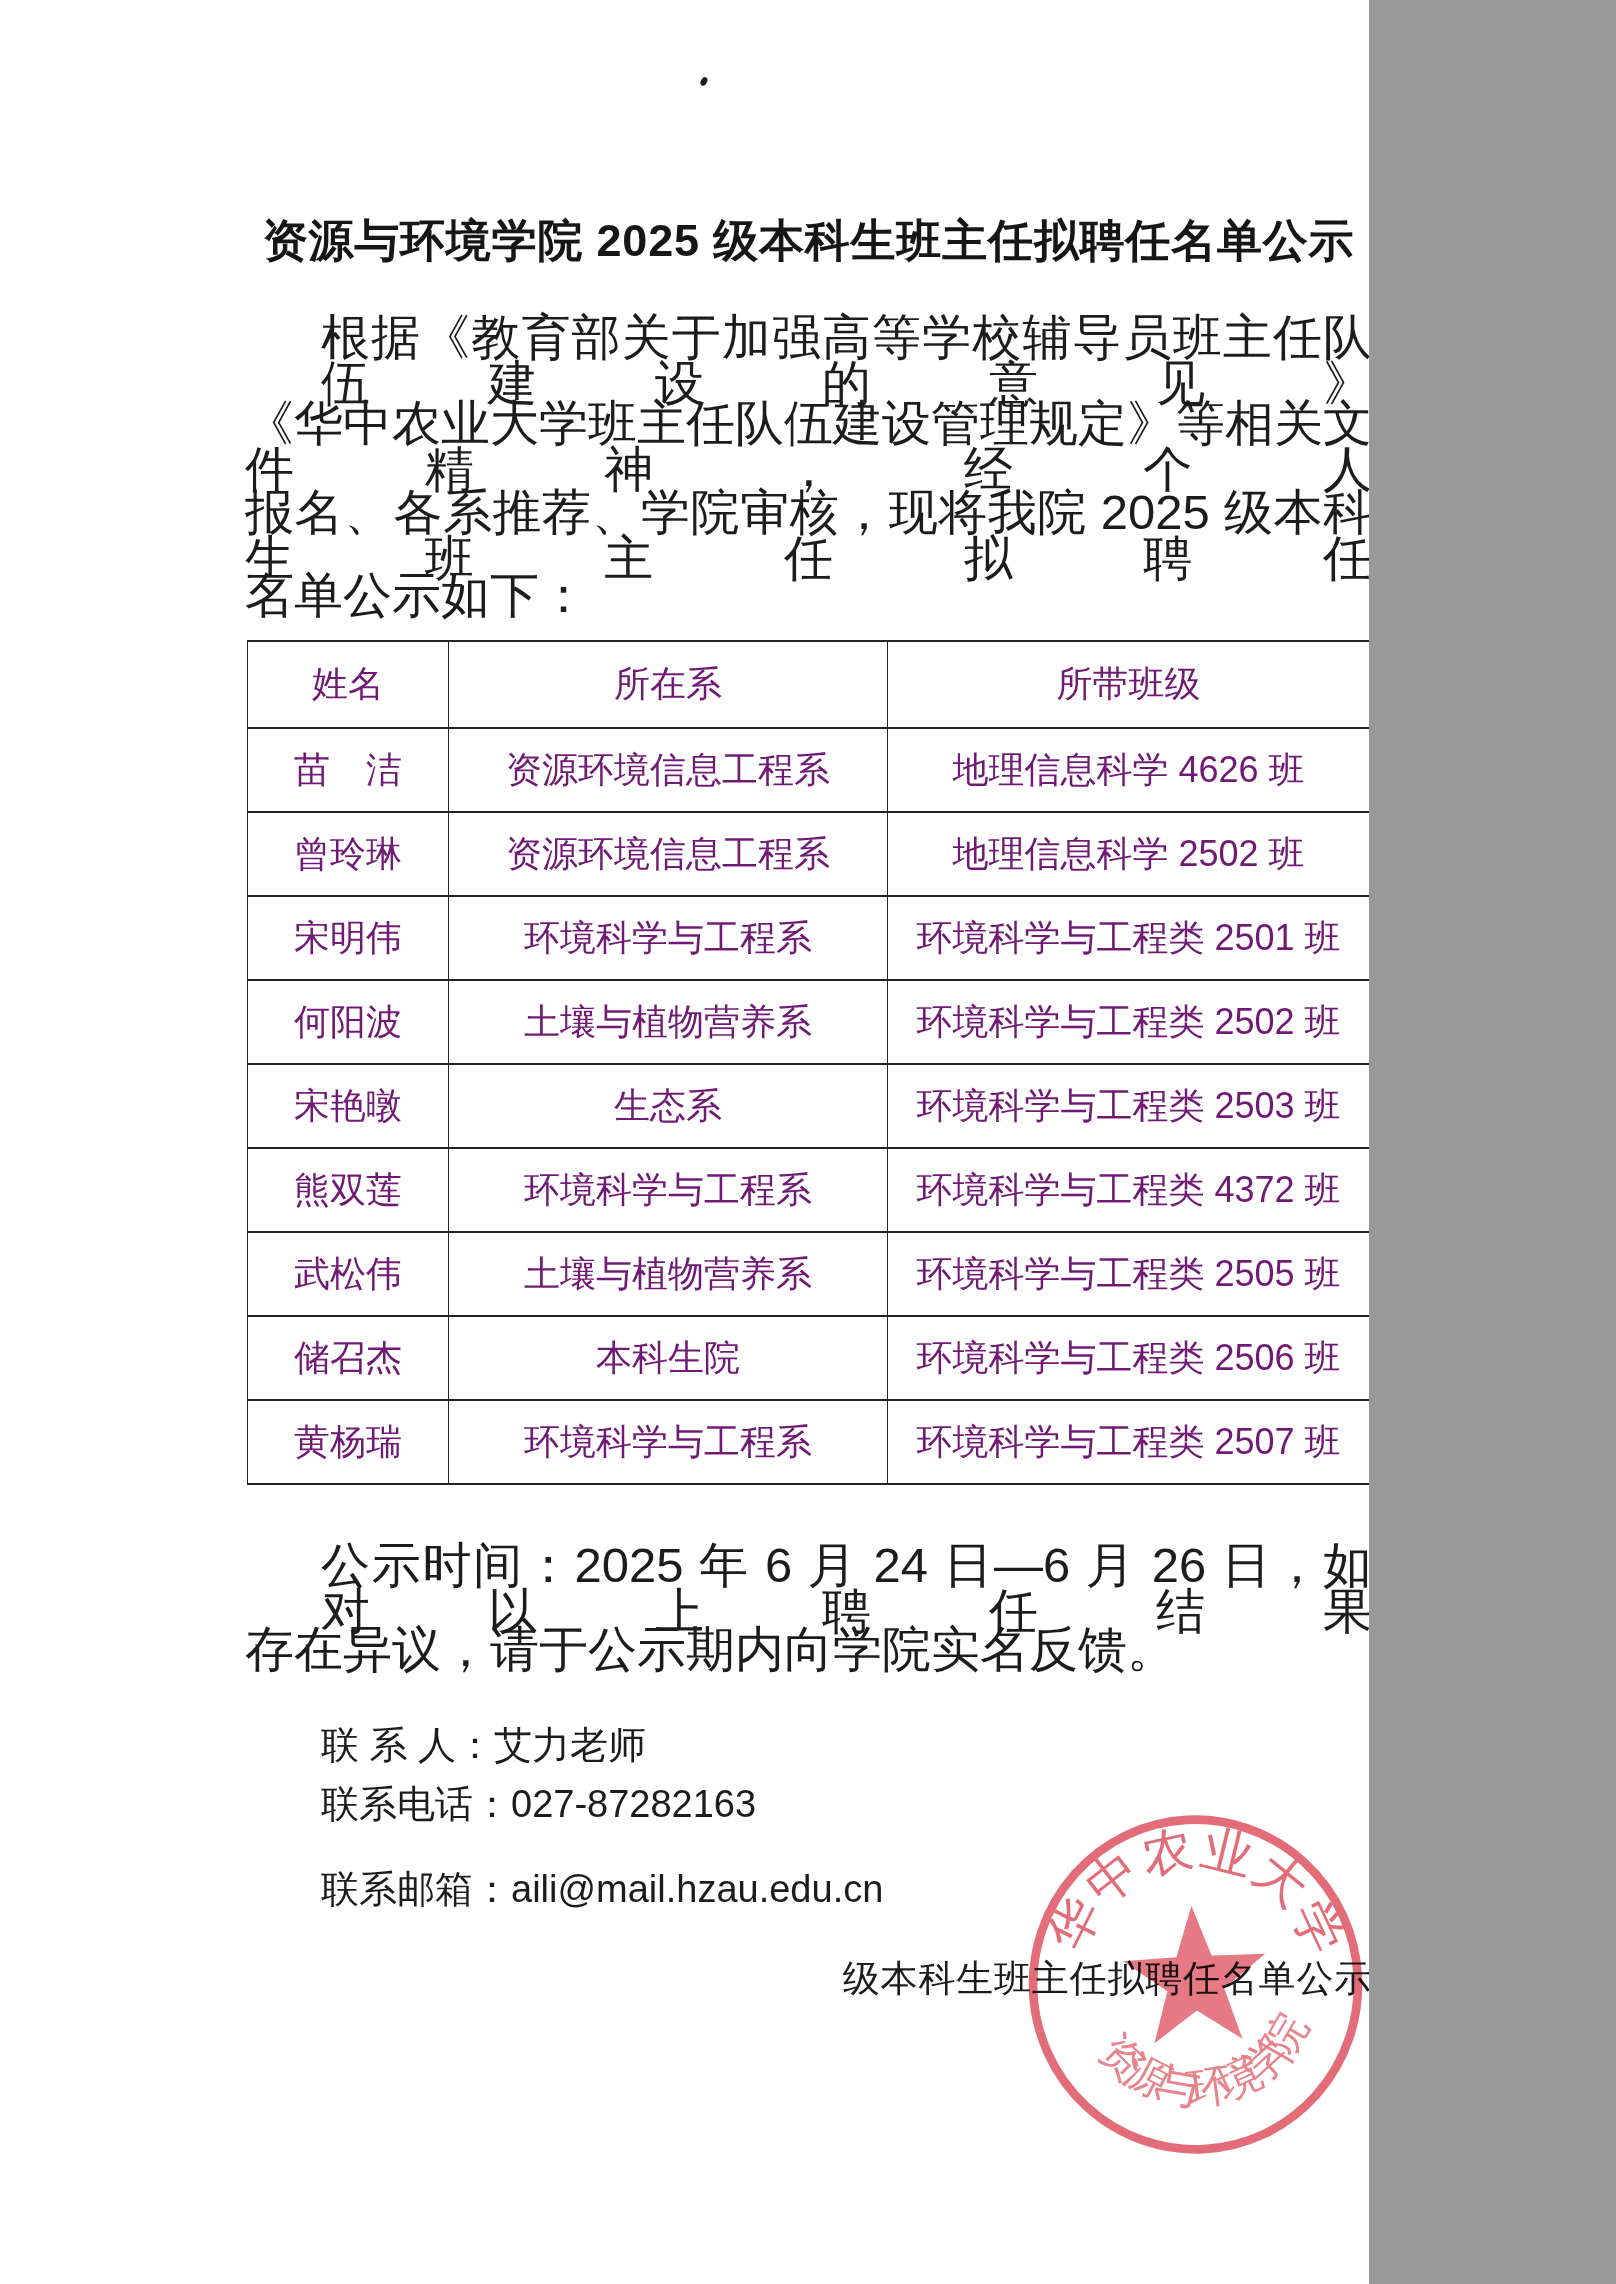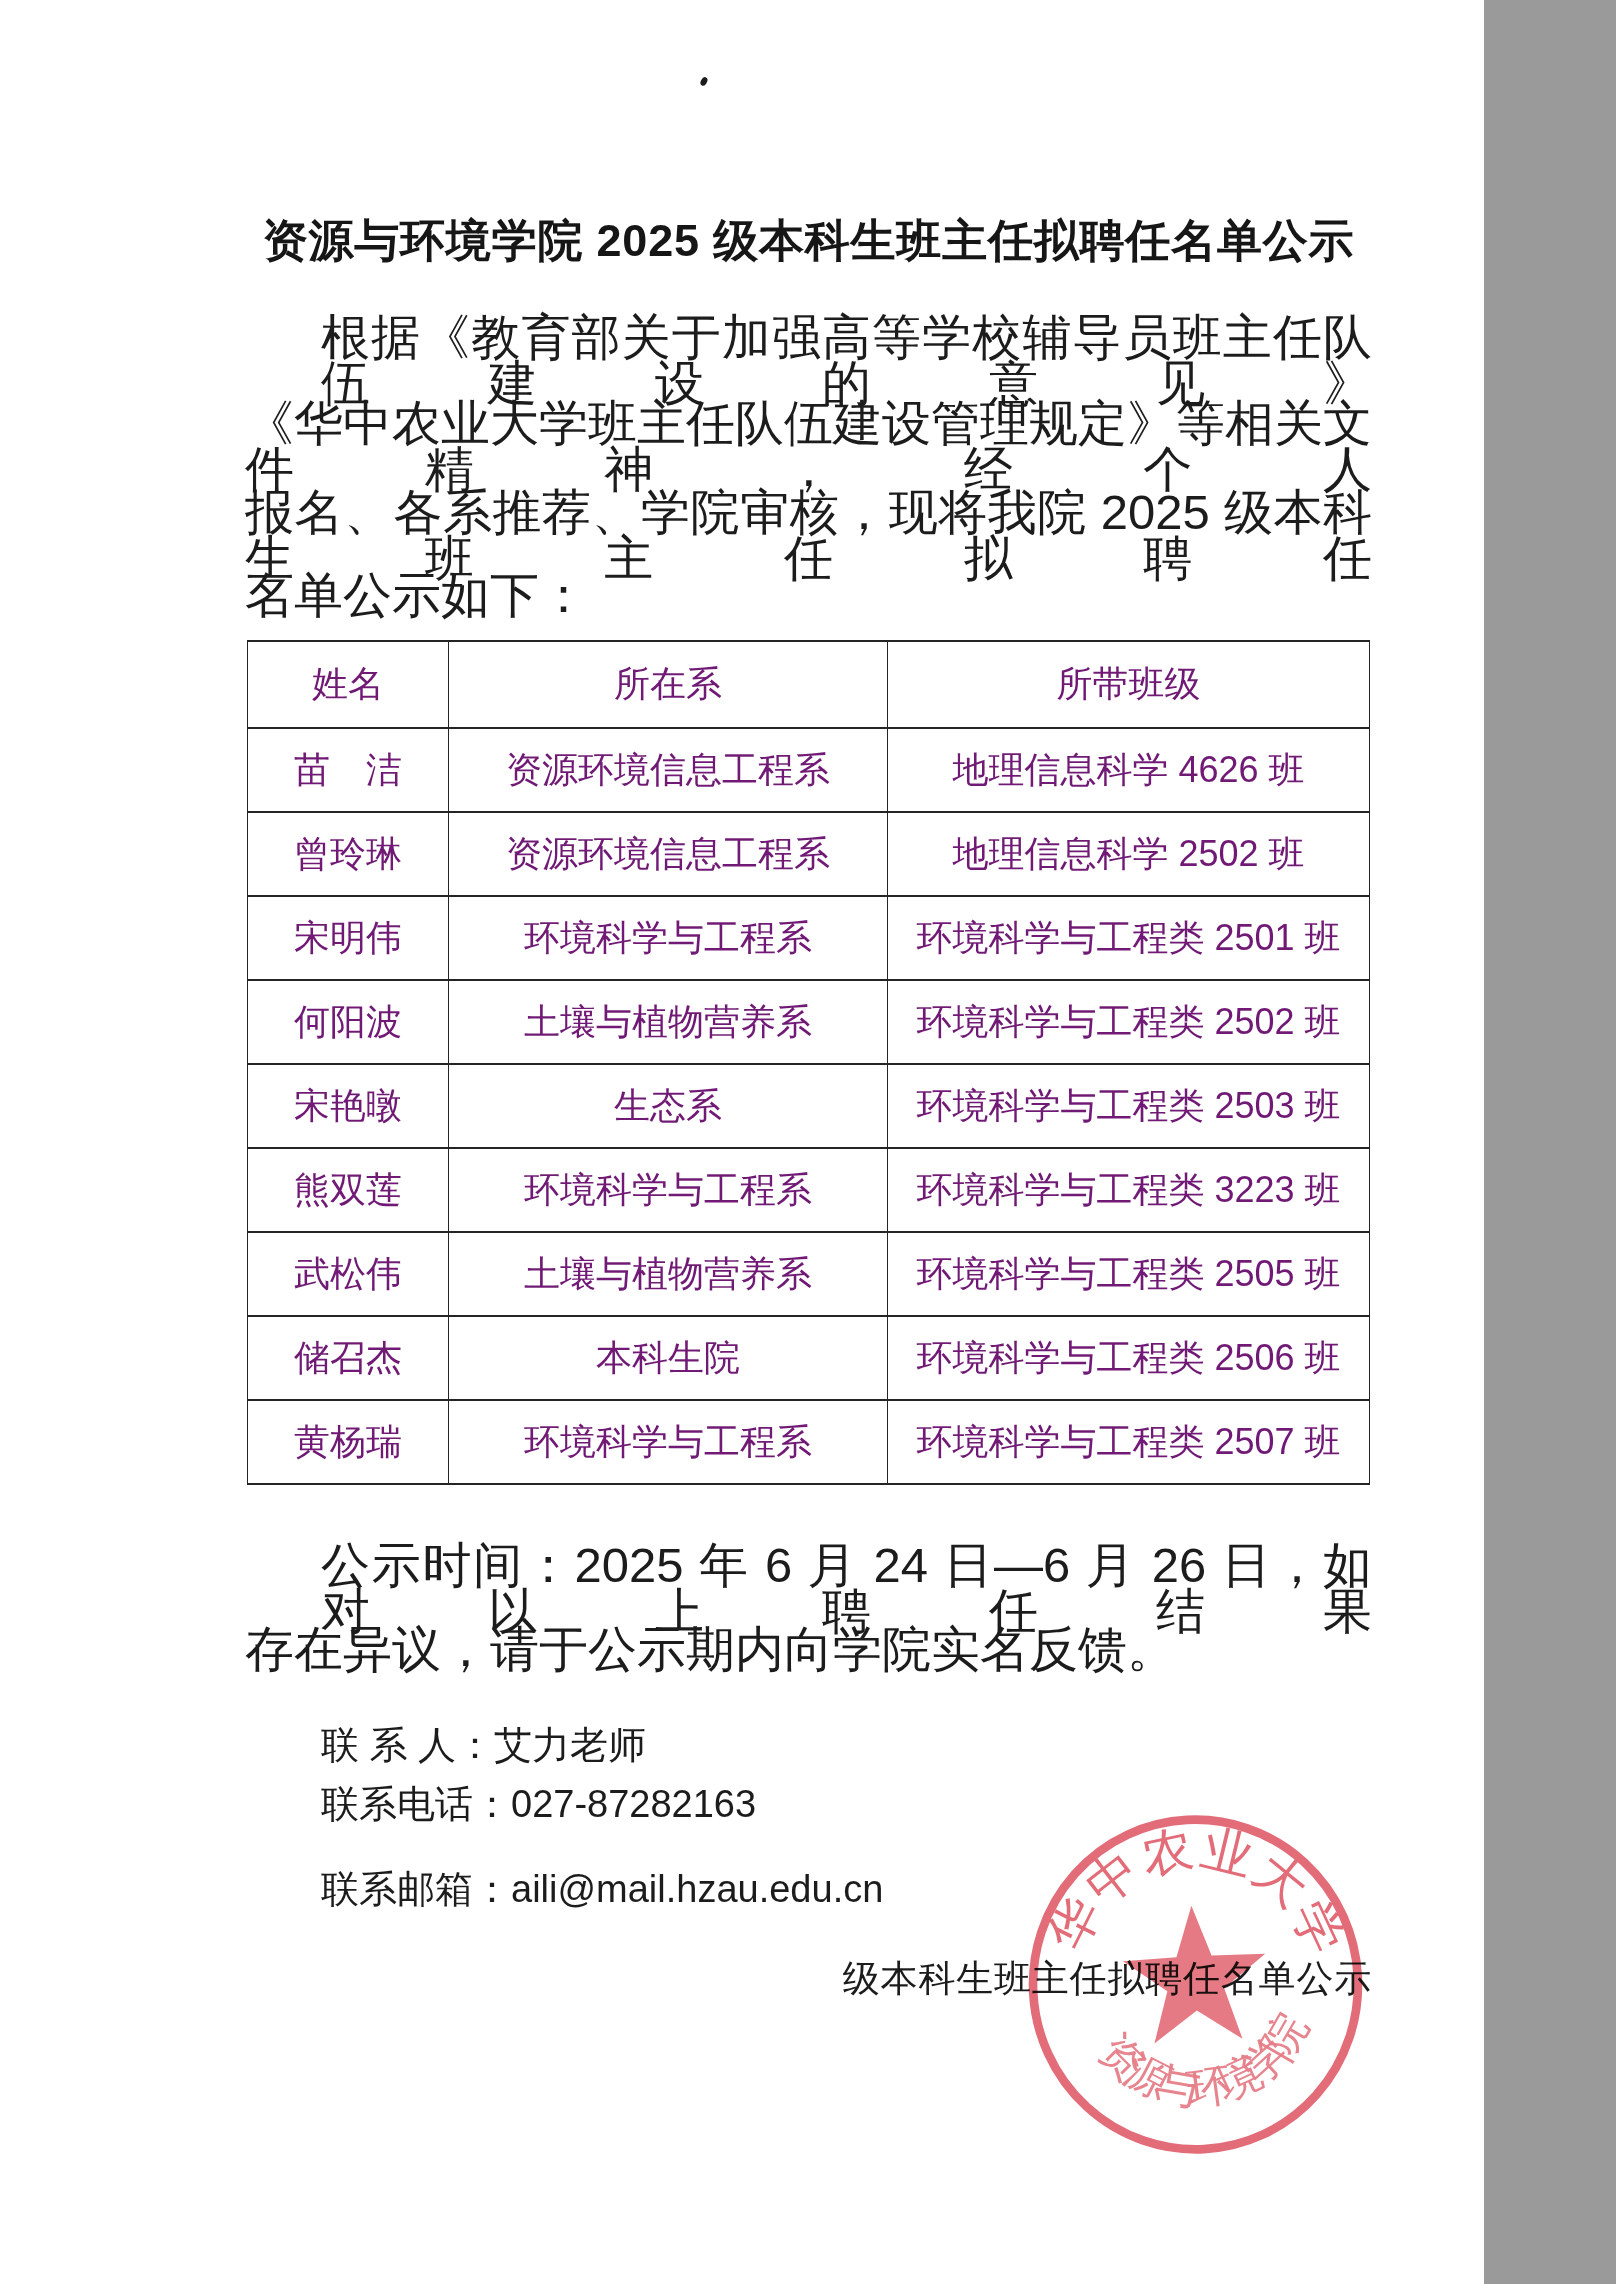--- a/index.html
+++ b/index.html
@@ -1,18 +1,18 @@
 <!DOCTYPE html>
 <html style="font-size:12.6px"><head>
 <meta charset="utf-8">
 <style>
   html,body{margin:0;padding:0;background:#9a9a9a;}
   .page{
     position:relative;
-    width:1484px;height:2284px;
+    width:1369px;height:2284px;
     background:#ffffff;
     overflow:hidden;
     font-family:"Liberation Sans", sans-serif;
     color:#1f1f1f;
   }
   .abs{position:absolute;}
   .doc-title{
     left:245px;top:212px;width:1127px;
     font-size:45px;line-height:57px;font-weight:700;
     text-align:center;letter-spacing:0.8px;
@@ -116,21 +116,21 @@
       <td>环境科学与工程类 2502 班</td>
     </tr>
     <tr class="data-row">
       <td>宋艳暾</td>
       <td>生态系</td>
       <td>环境科学与工程类 2503 班</td>
     </tr>
     <tr class="data-row">
       <td>熊双莲</td>
       <td>环境科学与工程系</td>
-      <td>环境科学与工程类 3223 班</td>
+      <td>环境科学与工程类 4372 班</td>
     </tr>
     <tr class="data-row">
       <td>武松伟</td>
       <td>土壤与植物营养系</td>
       <td>环境科学与工程类 2505 班</td>
     </tr>
     <tr class="data-row">
       <td>储召杰</td>
       <td>本科生院</td>
       <td>环境科学与工程类 2506 班</td>

